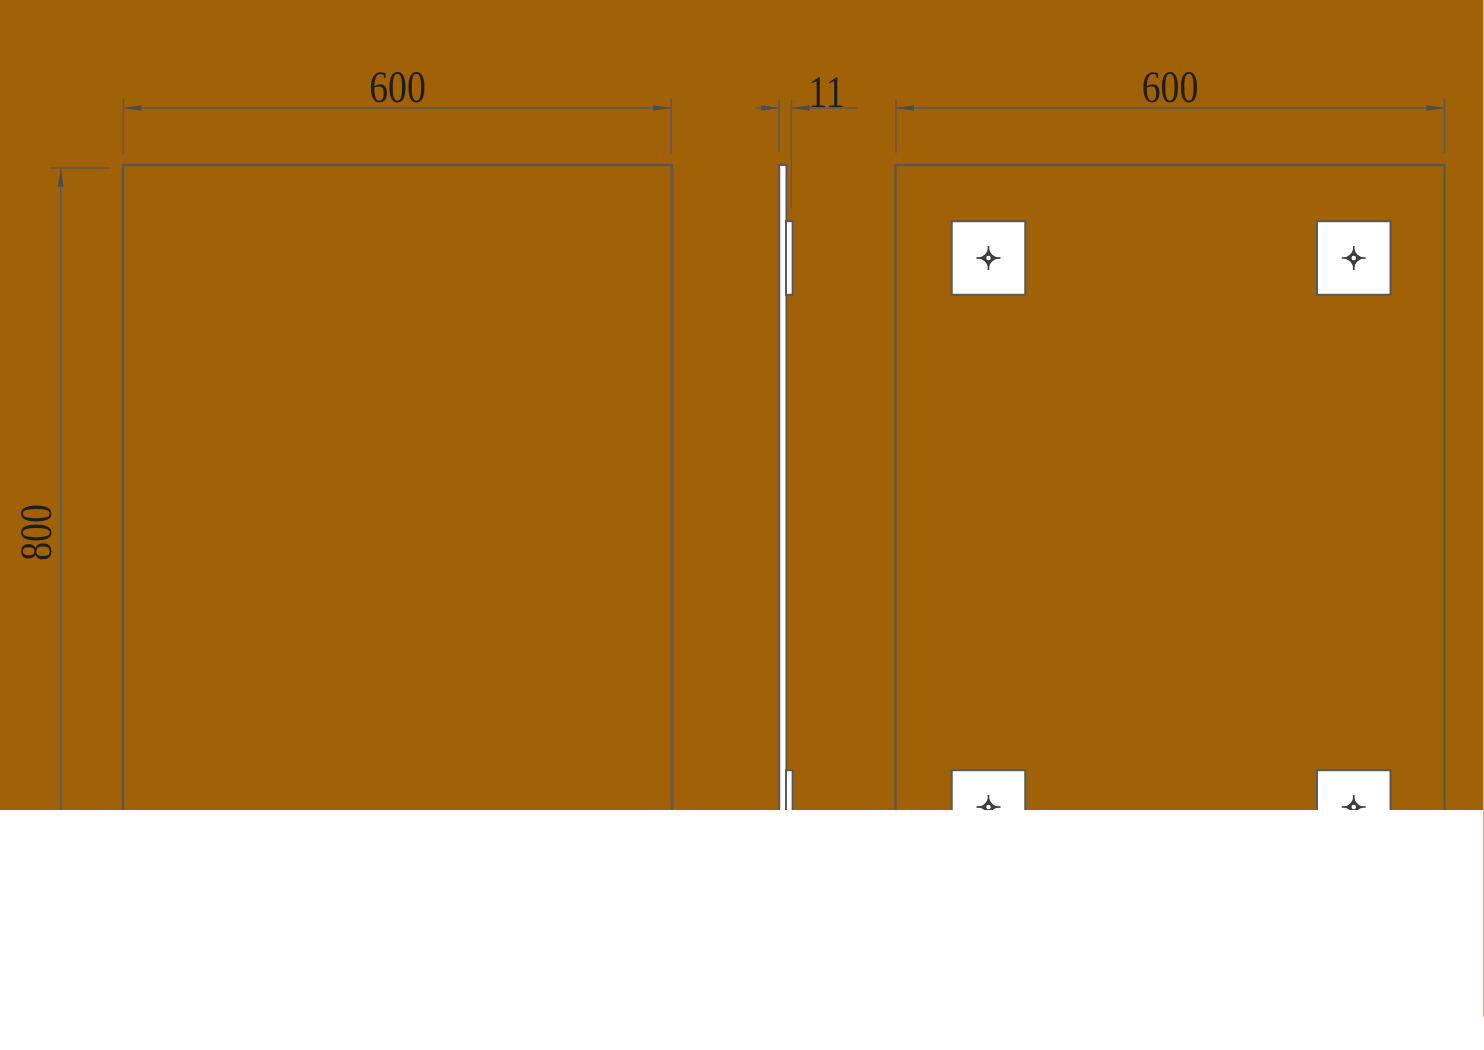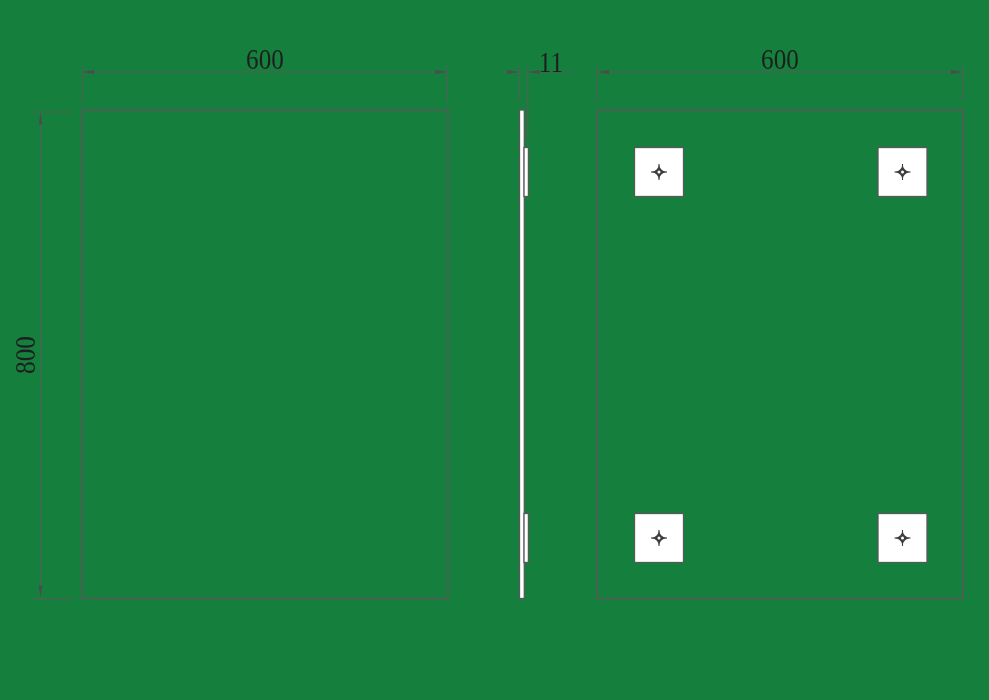--- a/index.html
+++ b/index.html
@@ -3,22 +3,22 @@
 <meta charset="utf-8">
 <style>
   html, body {
     margin: 0;
     padding: 0;
     background: #ffffff;
   }
   .canvas {
     position: relative;
     width: 989px;
-    height: 700px;
-    background: #15803d;
+    height: 540px;
+    background: #a16207;
     overflow: hidden;
   }
   .linework {
     position: absolute;
     left: 0;
     top: 0;
   }
   .outline      { fill: none;    stroke: #585858; stroke-width: 1.6; }
   .thin-outline { fill: #ffffff; stroke: #585858; stroke-width: 1.3; }
   .square       { fill: #ffffff; stroke: #585858; stroke-width: 1.3; }

